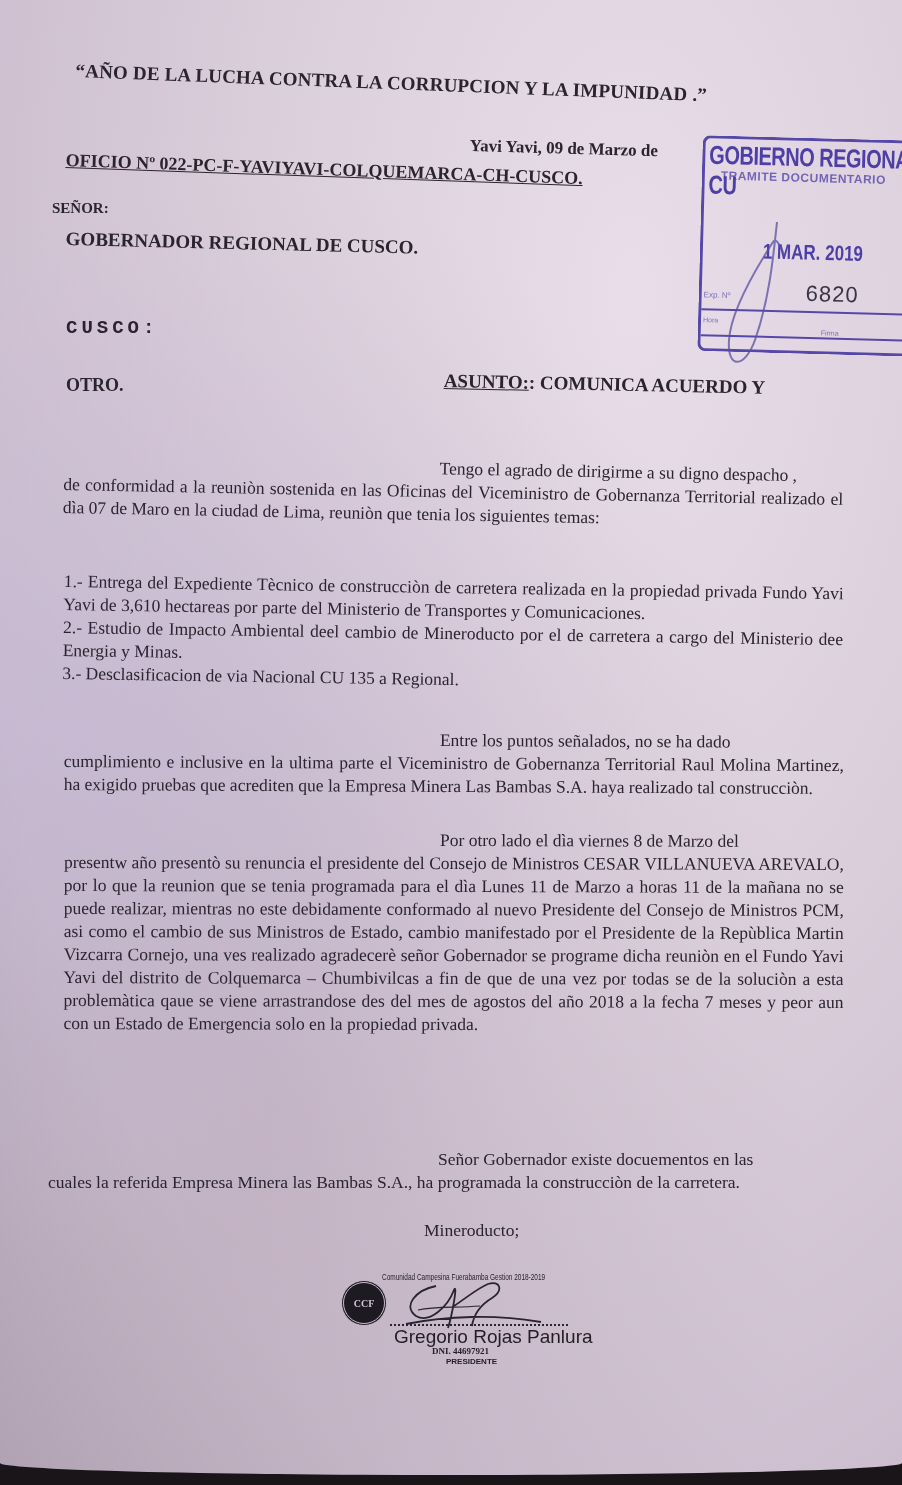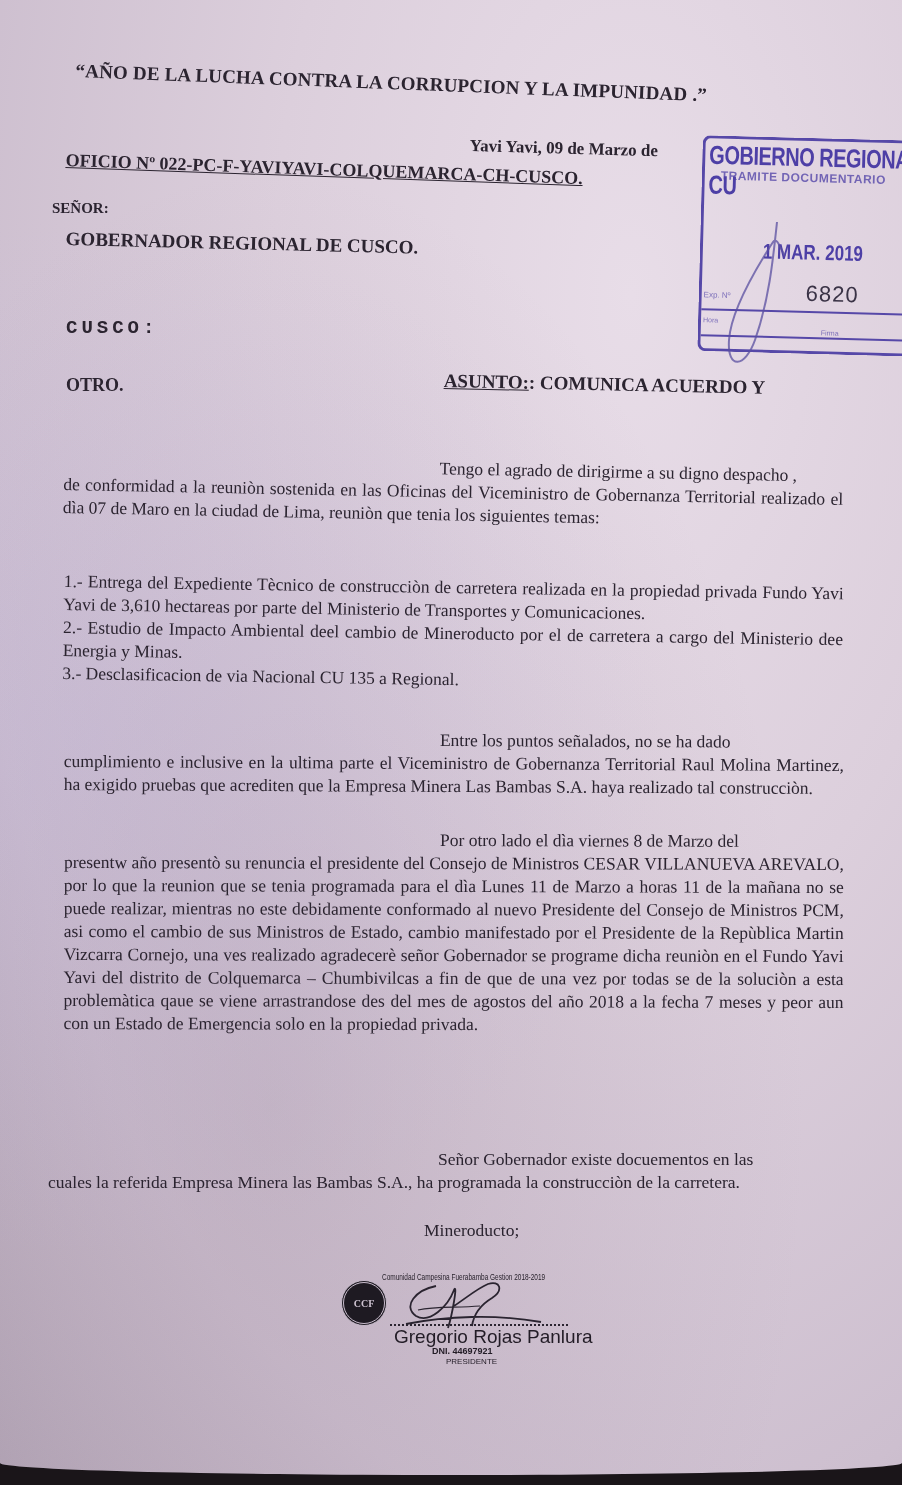--- a/index.html
+++ b/index.html
@@ -102,22 +102,22 @@
       box-sizing: border-box;
       color: #cfc4d2;
       font-family: Liberation Serif, serif;
       font-size: 10px; font-weight: bold;
       display: flex; align-items: center; justify-content: center;
     }
     .sig-org { position: absolute; left: 46px; top: 10px; font-family: "Liberation Sans", sans-serif; font-size: 9px; color: #241e28; transform: scaleX(0.72); transform-origin: left top; white-space: nowrap; }
     .sig-svg { position: absolute; left: 60px; top: 14px; }
     .sig-dots { position: absolute; left: 54px; top: 62px; width: 178px; border-top: 2px dotted #2a2430; }
     .sig-name { position: absolute; left: 58px; top: 64px; font-family: "Liberation Sans", sans-serif; font-size: 19px; color: #221c26; white-space: nowrap; }
-    .sig-dni { position: absolute; left: 96px; top: 84px; font-family: Liberation Sans, sans-serif; font-size: 9px; font-weight: bold; color: #221c26; white-space: nowrap; }
-    .sig-role { position: absolute; left: 110px; top: 95px; font-family: "Liberation Sans", sans-serif; font-size: 8px; font-weight: normal; color: #221c26; white-space: nowrap; }
+    .sig-dni { position: absolute; left: 96px; top: 84px; font-family: Liberation Serif, serif; font-size: 9px; font-weight: bold; color: #221c26; white-space: nowrap; }
+    .sig-role { position: absolute; left: 110px; top: 95px; font-family: "Liberation Sans", sans-serif; font-size: 8px; font-weight: bold; color: #221c26; white-space: nowrap; }
   </style>
 </head>
 <body>
 
 <div class="paper">
   <div class="shade"></div>
 
   <div class="abs motto">“AÑO DE LA LUCHA CONTRA LA CORRUPCION Y LA IMPUNIDAD .”</div>
 
   <div class="abs dateline">Yavi Yavi, 09 de Marzo de</div>

